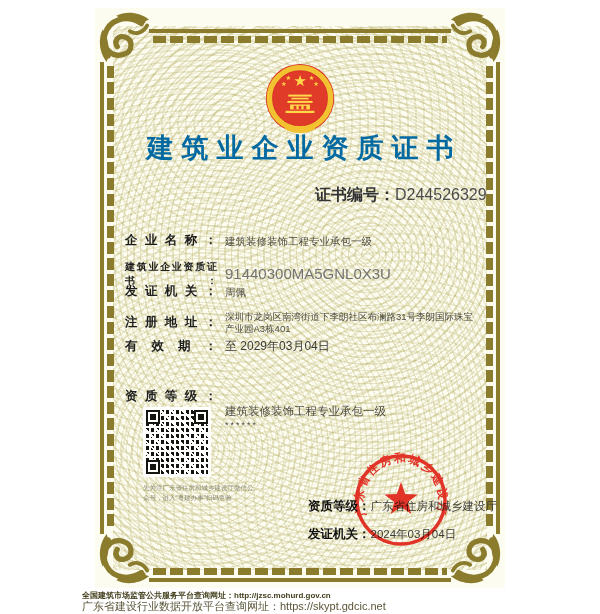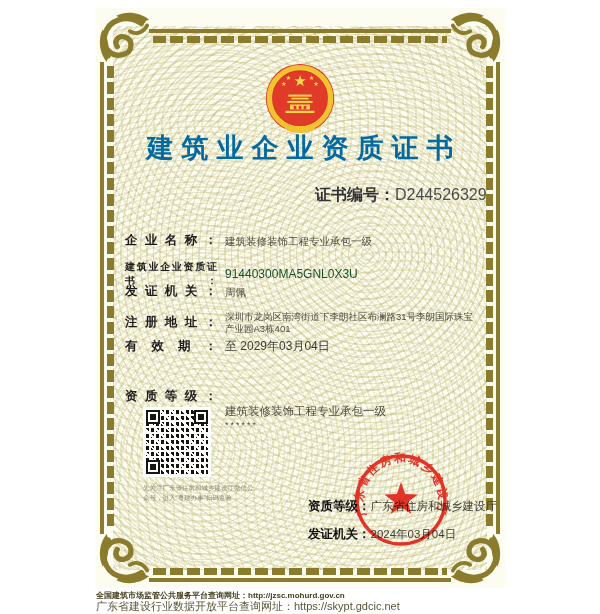--- a/index.html
+++ b/index.html
@@ -40,21 +40,21 @@
          color:#0369a1;letter-spacing:8px;text-indent:8px;}
   .certno{position:absolute;left:220px;top:177px;font-size:16px;color:#4c4c4c;}
   .certno .lab{font-weight:bold;color:#333;}
 
   .row{position:absolute;left:30px;right:26px;display:flex;align-items:center;}
   .flabel{display:inline-block;width:92px;flex:0 0 92px;font-weight:bold;font-size:12.5px;color:#1d1d1d;
           text-align:justify;text-align-last:justify;}
   .flabel.small{font-size:10px;letter-spacing:0;padding-top:2px;}
   .fvalue{margin-left:8px;color:#4d4b40;}
   .v-cjk{font-size:10.5px;padding-top:2px;}
-  .v-code{font-size:12px;color:#14532d;padding-top:1px;}
+  .v-code{font-size:15px;color:#737373;padding-top:1px;}
   .v-addr{font-size:9.5px;line-height:12px;padding-top:2px;}
   .v-date{font-size:12px;color:#3a3a36;padding-top:1px;}
   .v-grade{font-size:11.5px;padding-top:2px;margin-top:40px;}
   .stars6{display:block;font-size:9px;letter-spacing:2px;color:#55534a;margin-top:1px;}
 
   .qr{position:absolute;left:48px;top:399px;width:68px;height:70px;background:#fff;padding:3px;box-sizing:border-box;}
   .qr-grid{position:relative;width:100%;height:100%;
     background:
       repeating-linear-gradient(0deg, transparent 0 4px, #fff 4px 6px),
       repeating-linear-gradient(90deg, transparent 0 3px, #fff 3px 5px),
@@ -66,21 +66,21 @@
   .qr-caption{position:absolute;left:48px;top:475px;width:116px;font-size:6.5px;line-height:9.6px;color:#8a8875;}
 
   .issue-row{position:absolute;left:213px;font-size:12.5px;white-space:nowrap;}
   .issue-row .lab{font-weight:bold;color:#111;}
   .issue-row .val{color:#3d3d38;font-size:11.5px;}
   .ir-org{top:490px;} .ir-date{top:518px;}
 
   .seal{position:absolute;left:258px;top:444px;z-index:4;mix-blend-mode:multiply;opacity:.92;}
 
   
-  .footer{position:absolute;left:96px;top:590px;}
+  .footer{position:absolute;left:82px;top:590px;}
   .f1{font-size:8px;font-weight:600;color:#45401f;line-height:11px;}
   .f2{font-size:11px;color:#5a5538;line-height:10px;}
 </style>
 </head>
 <body>
 
 <div class="page">
   <div class="cert">
     <div class="gui"></div>
 

